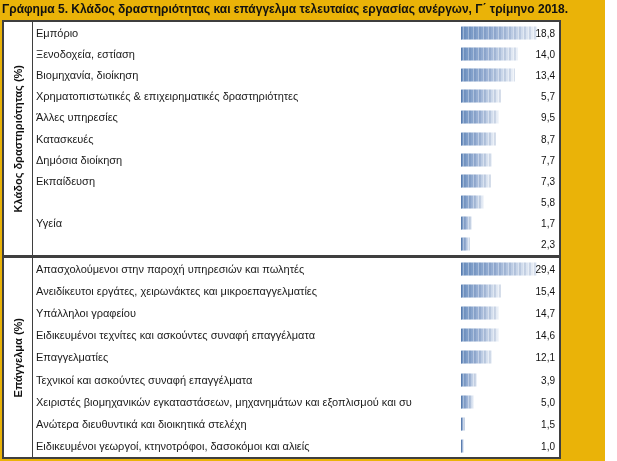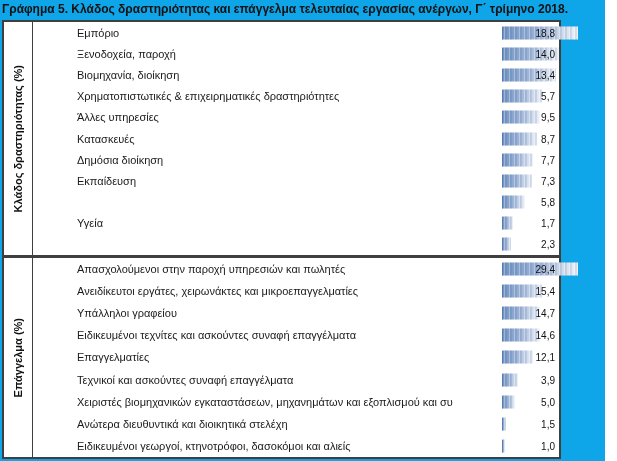--- a/index.html
+++ b/index.html
@@ -6,21 +6,21 @@
     margin: 0;
     padding: 0;
     background: #ffffff;
     font-family: "Liberation Sans", "DejaVu Sans", sans-serif;
     color: #1a1a1a;
   }
   #stage {
     position: relative;
     width: 605px;
     height: 461px;
-    background: #0ea5e9;
+    background: #eab308;
     overflow: hidden;
   }
   .chart-title {
     position: absolute;
     left: 2px;
     top: 2px;
     width: 613px;
     font-size: 12px;
     font-weight: bold;
     color: #111111;
@@ -65,21 +65,20 @@
   .rows {
     flex: 1 1 auto;
     display: flex;
     flex-direction: column;
     min-width: 0;
   }
   .row {
     flex: 1 1 0;
     position: relative;
     min-height: 0;
-    margin-left: 41px;
   }
   .row-label {
     position: absolute;
     left: 3px;
     top: 50%;
     transform: translateY(-50%);
     font-size: 11px;
     color: #1a1a1a;
     white-space: nowrap;
     overflow: hidden;
@@ -125,21 +124,21 @@
       <div class="axis-strip">
         <div class="axis-title">Κλάδος δραστηριότητας (%)</div>
       </div>
       <div class="rows">
           <div class="row">
             <div class="row-label">Εμπόριο</div>
             <div class="row-bar" style="width: 76px;"></div>
             <div class="row-value">18,8</div>
           </div>
           <div class="row">
-            <div class="row-label">Ξενοδοχεία, παροχή</div>
+            <div class="row-label">Ξενοδοχεία, εστίαση</div>
             <div class="row-bar" style="width: 56.5957px;"></div>
             <div class="row-value">14,0</div>
           </div>
           <div class="row">
             <div class="row-label">Βιομηχανία, διοίκηση</div>
             <div class="row-bar" style="width: 54.1702px;"></div>
             <div class="row-value">13,4</div>
           </div>
           <div class="row">
             <div class="row-label">Χρηματοπιστωτικές &amp; επιχειρηματικές δραστηριότητες</div>

